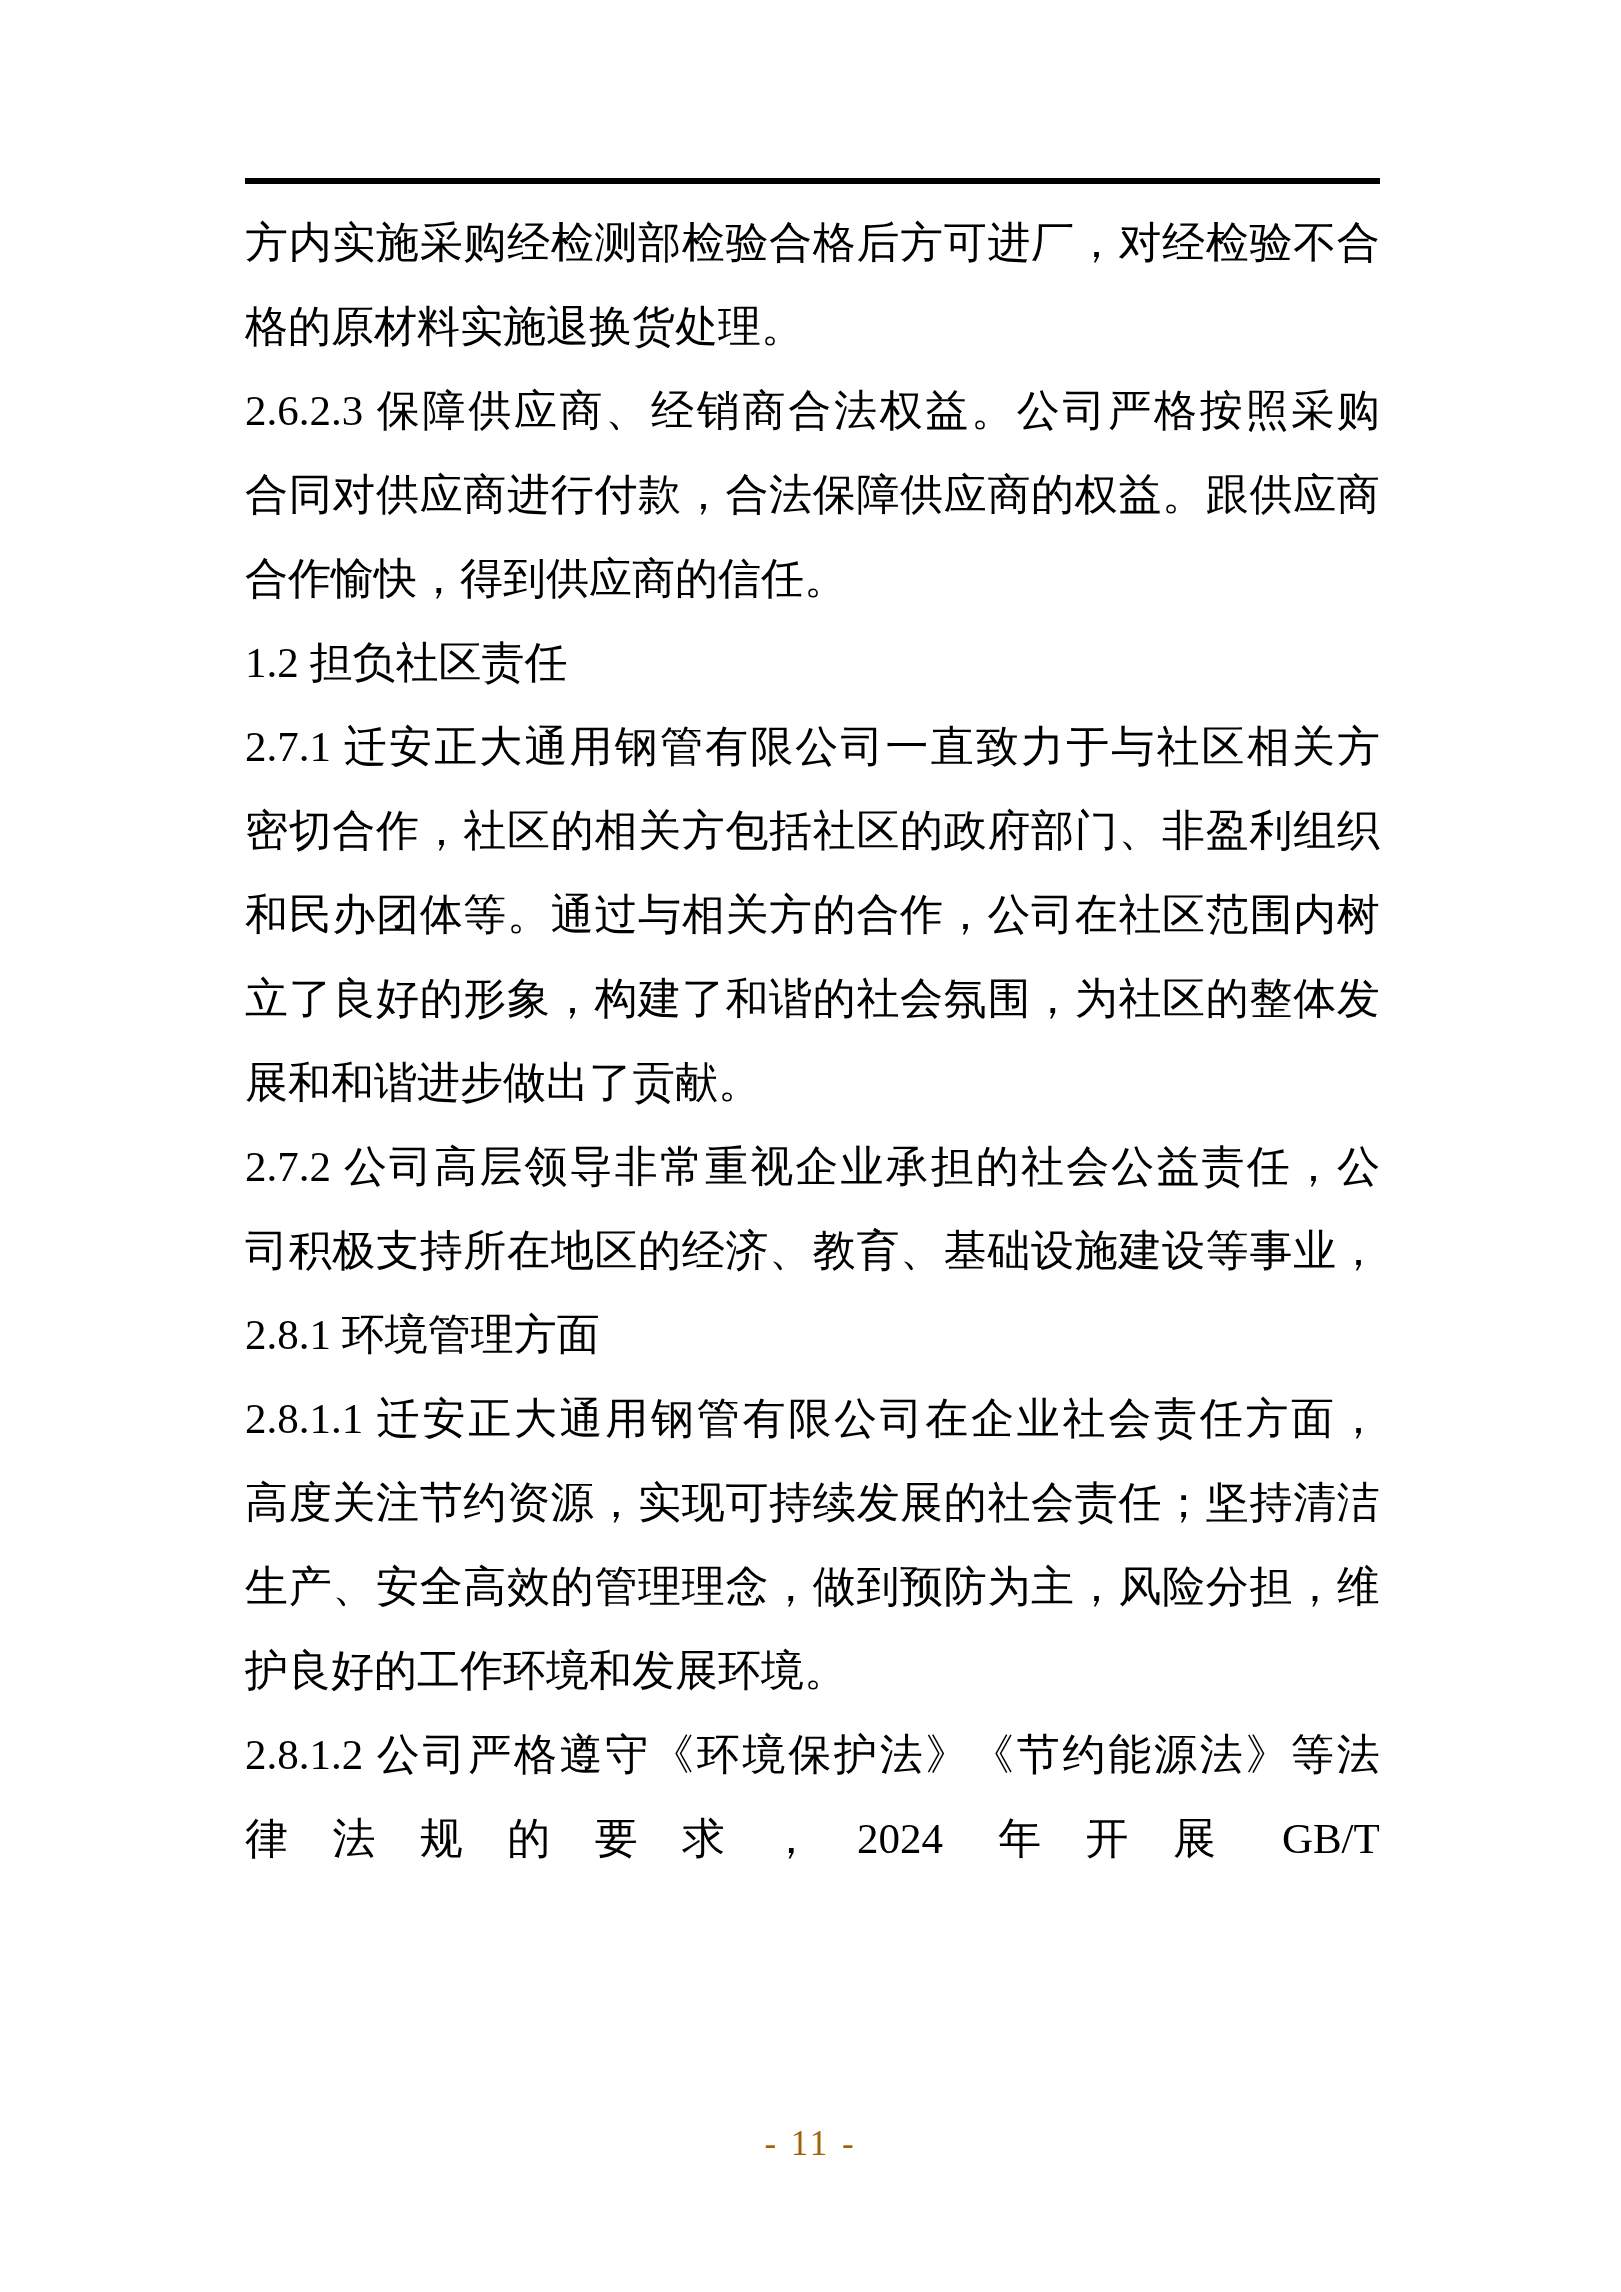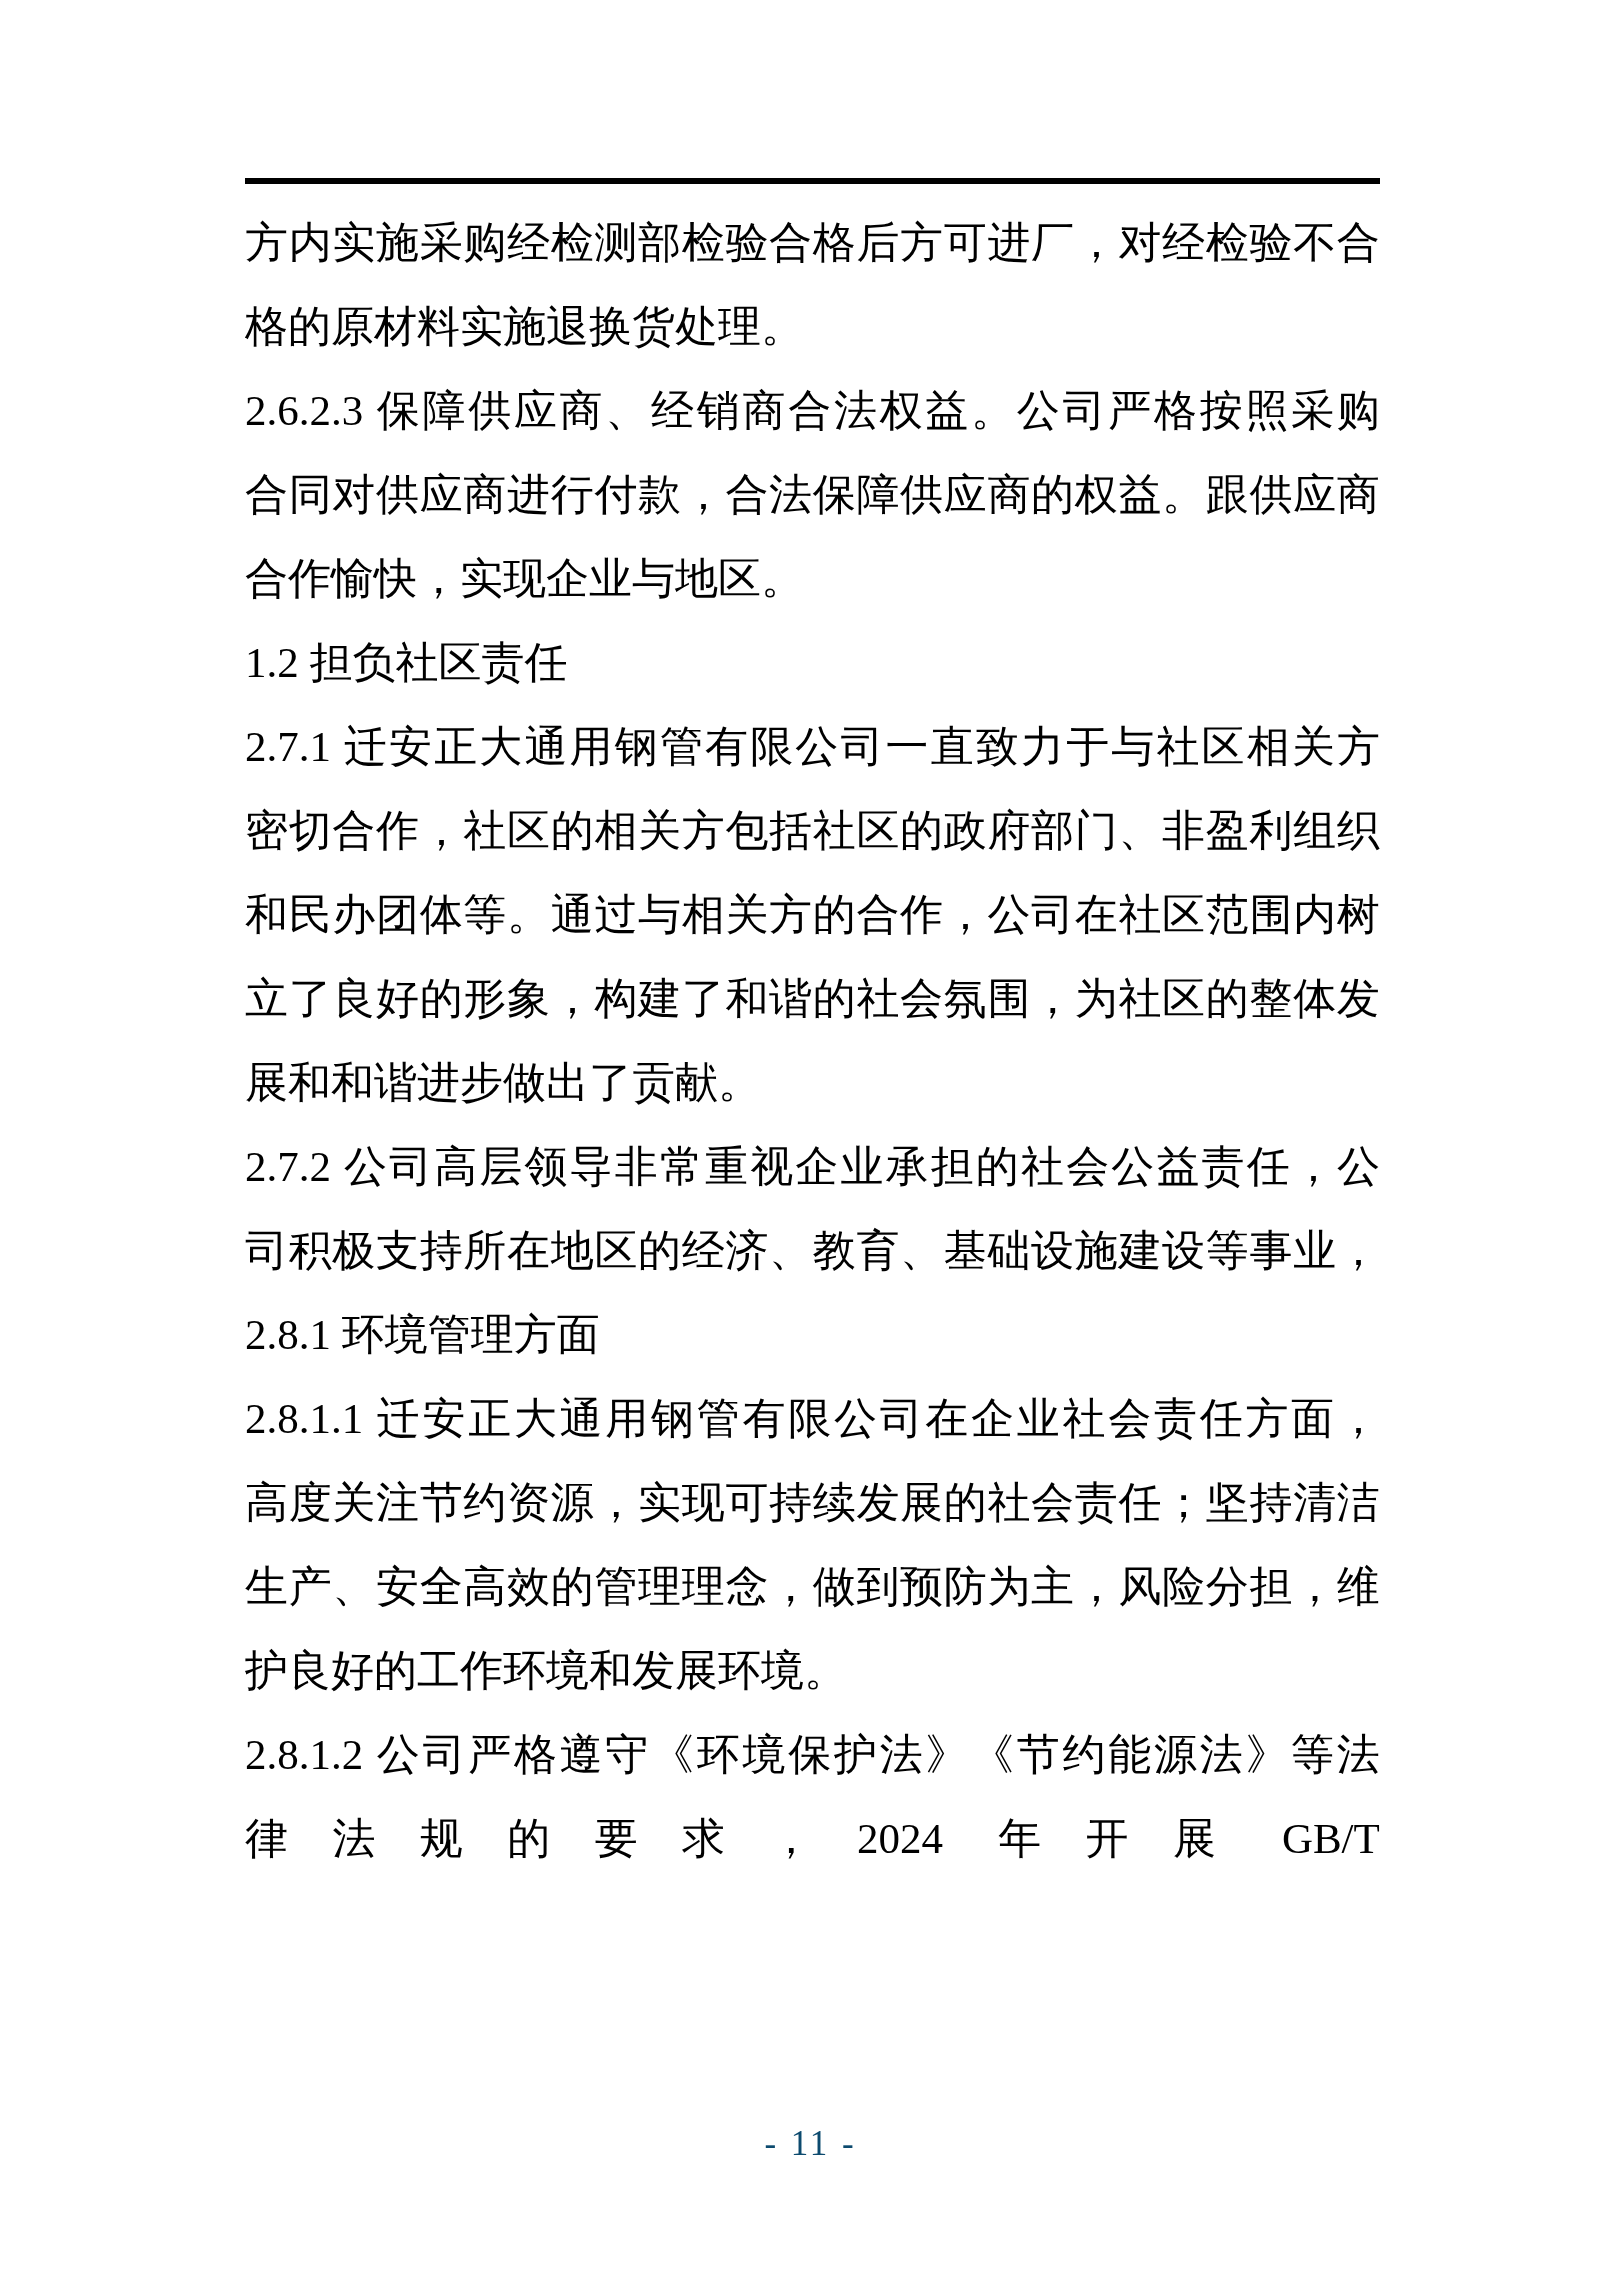--- a/index.html
+++ b/index.html
@@ -46,21 +46,21 @@
   .footer {
     position: absolute;
     left: 0;
     top: 2120px;
     width: 100%;
     height: 47px;
     line-height: 47px;
     text-align: center;
     font-size: 35px;
     letter-spacing: 2.9px;
-    color: #0c4a6e;
+    color: #a16207;
   }
 </style>
 </head>
 <body>
 
 <div class="page">
   <div class="header-rule"></div>
   <div class="content" id="content">
       <div class="line j">
         <span>方</span>
@@ -137,21 +137,21 @@
         <span>商</span>
         <span>的</span>
         <span>权</span>
         <span>益</span>
         <span>。</span>
         <span>跟</span>
         <span>供</span>
         <span>应</span>
         <span>商</span>
       </div>
-      <div class="line">合作愉快，实现企业与地区。</div>
+      <div class="line">合作愉快，得到供应商的信任。</div>
       <div class="line">1.2 担负社区责任</div>
       <div class="line j">
         <span>2.7.1 </span>
         <span>迁</span>
         <span>安</span>
         <span>正</span>
         <span>大</span>
         <span>通</span>
         <span>用</span>
         <span>钢</span>

